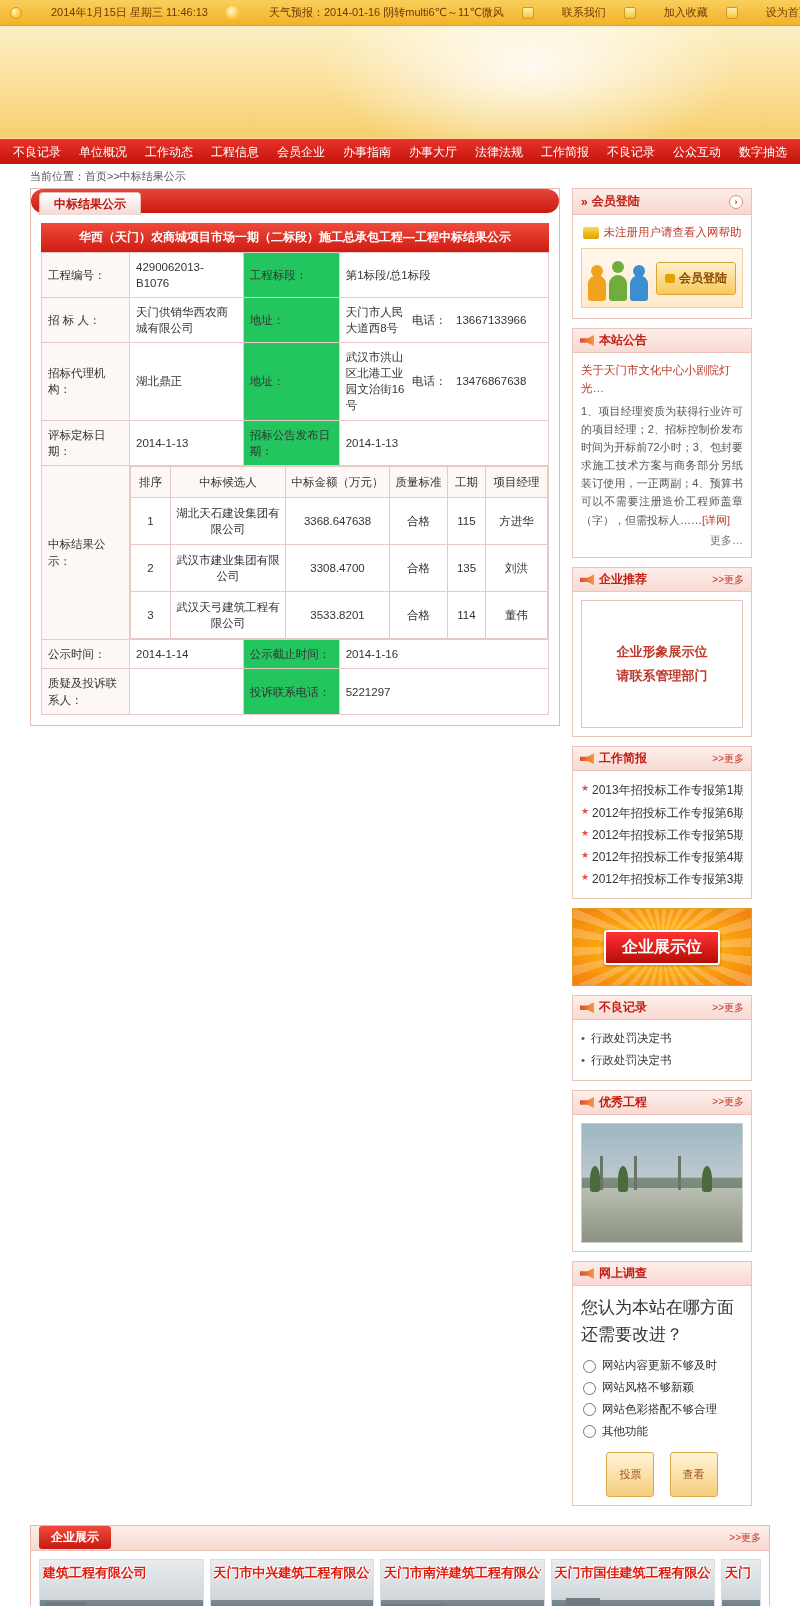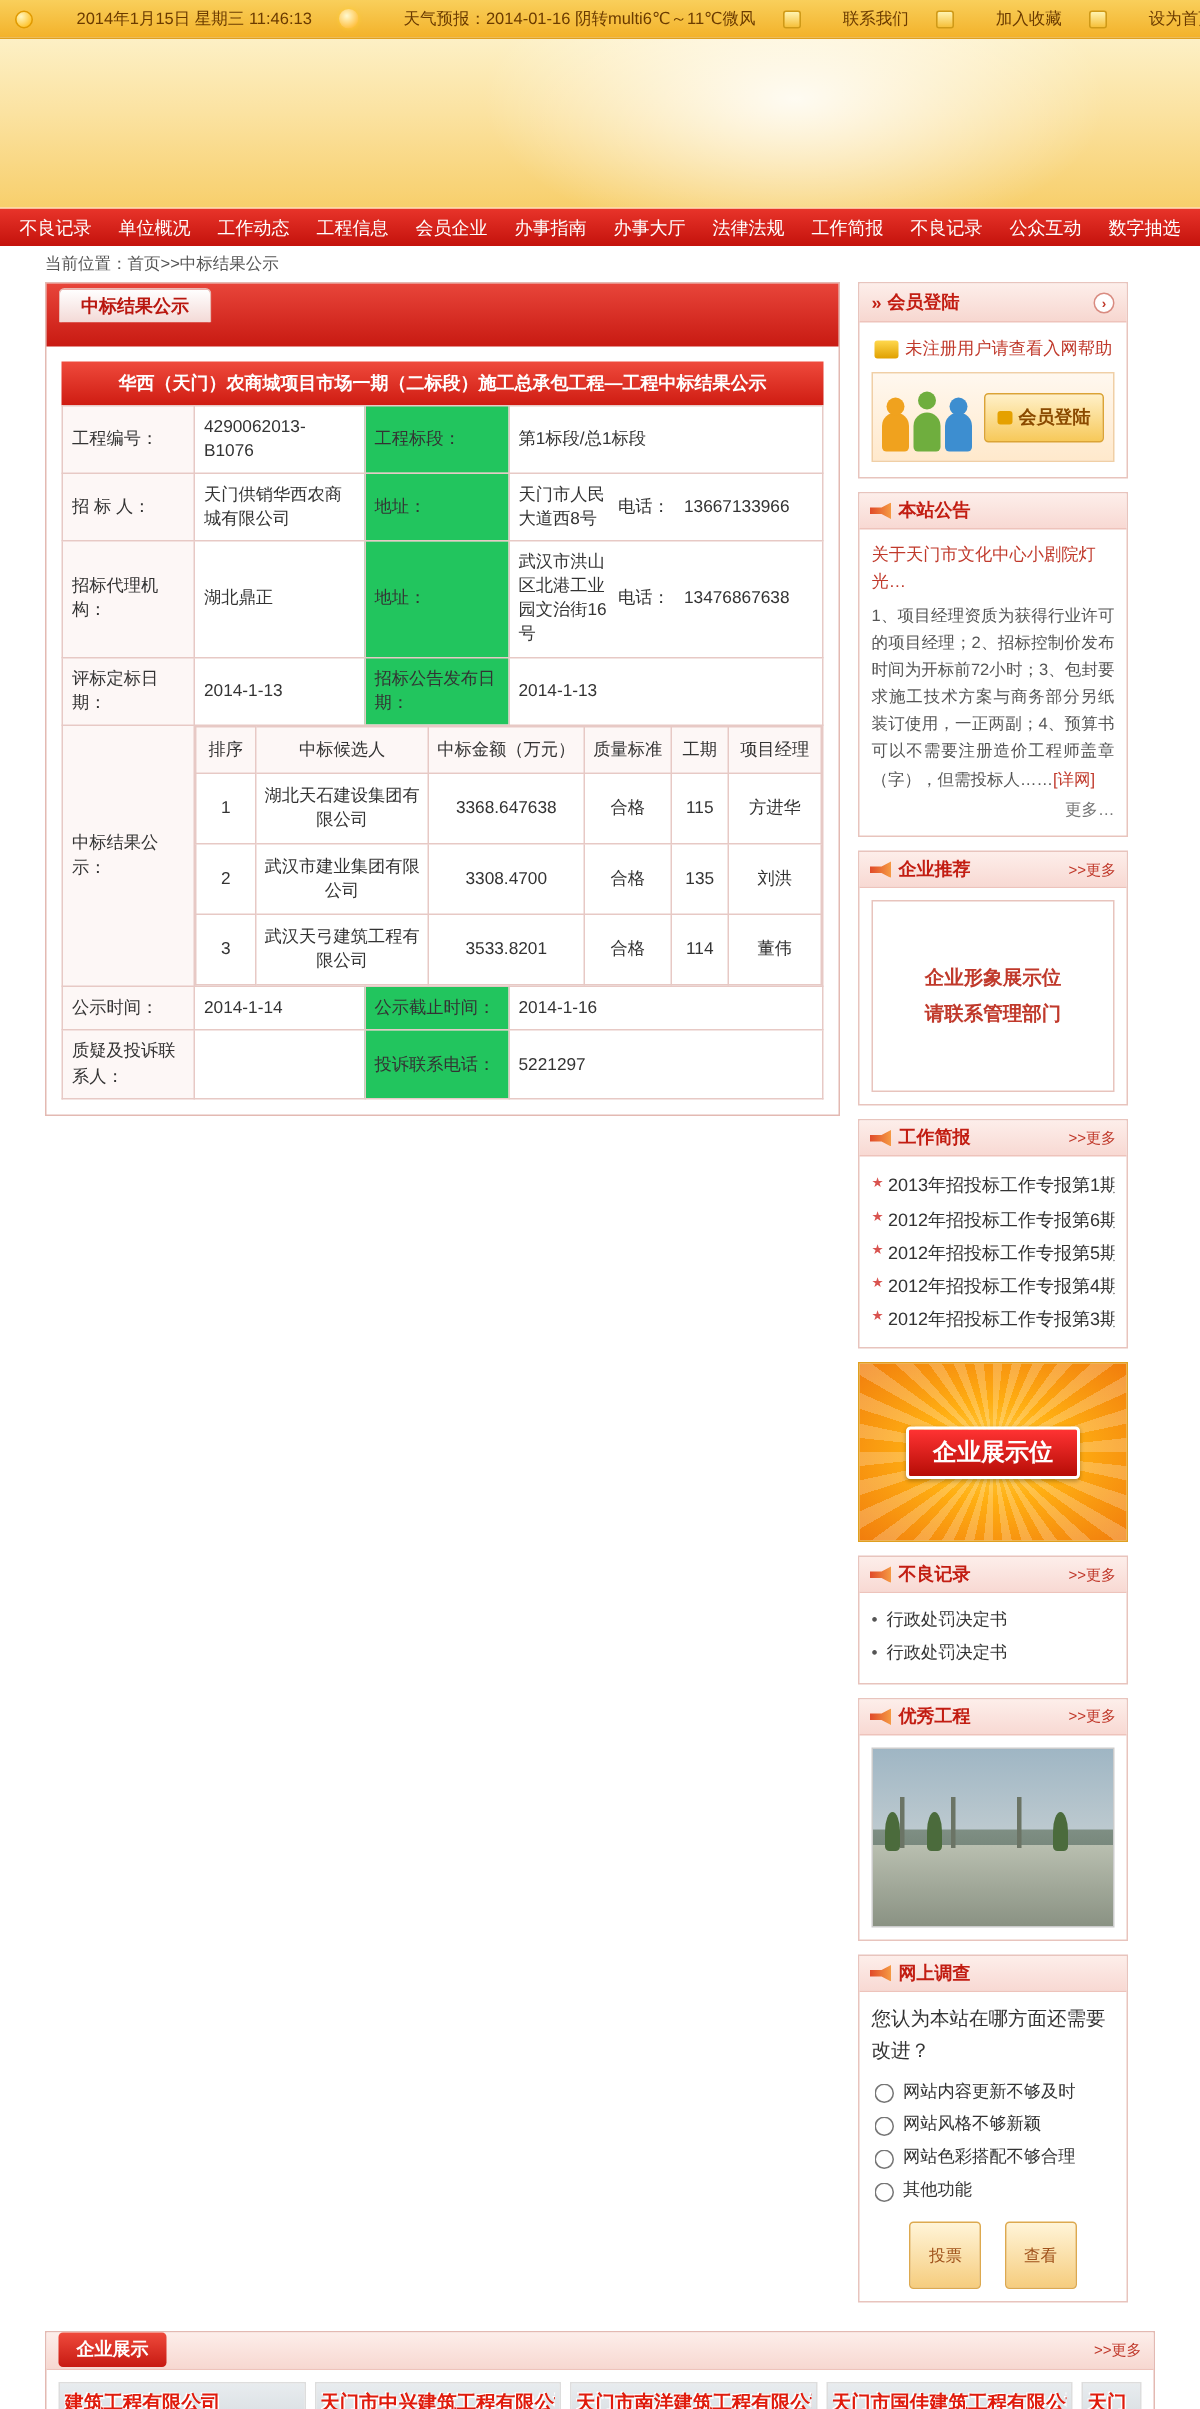--- a/index.html
+++ b/index.html
@@ -96,23 +96,24 @@
   .right { width: 180px; }
 
   .panel {
     border: 1px solid #e3b9b2;
     background: #fff;
     margin-bottom: 10px;
   }
 
   
   .card-head {
-    height: 42px;
+    height: 24px;
     background: linear-gradient(to bottom, #e8453a, #c81a12);
     position: relative;
+    border-radius: 12px;
   }
   .card-head .tabname {
     position: absolute; left: 8px; top: 3px;
     background: linear-gradient(to bottom,#fff,#f3d9d6);
     color: #b9170f;
     font-weight: bold;
     font-size: 12px;
     padding: 3px 14px 2px 14px;
     border-radius: 4px 4px 0 0;
     border: 1px solid #e9b8b2;
@@ -257,21 +258,21 @@
   }
   ul.dotlist { list-style: none; margin: 0; padding: 0; }
   ul.dotlist li {
     font-size: 11.5px; color: #333; line-height: 1.9; padding-left: 10px; position: relative;
   }
   ul.dotlist li:before {
     content: "\2022"; color: #555; position: absolute; left: 0;
   }
 
   .banner-ad {
-    height: 120px;
+    height: 78px;
     background: radial-gradient(ellipse at center, #ffd34d 0%, #ffae12 40%, #f17d0d 100%);
     display:flex; align-items:center; justify-content:center;
     border: 1px solid #e0a020;
     margin-bottom: 9px;
     position: relative;
     overflow: hidden;
   }
   .banner-ad .rays {
     position:absolute; inset:0;
     background: repeating-conic-gradient(from 0deg at 50% 50%, rgba(255,255,255,.22) 0deg 6deg, rgba(255,255,255,0) 6deg 12deg);
@@ -295,21 +296,21 @@
     background: linear-gradient(to bottom,#b9bfb0,#8a9283);
   }
   .photo .post {
     position:absolute; bottom:44%; width:3px; height:34px; background:#6b7465;
   }
   .photo .tree {
     position:absolute; bottom:42%; width:10px; height:26px; background:#4b6b3c; border-radius:50% 50% 3px 3px;
   }
 
   
-  .poll-q { font-size: 13px; color: #333; margin-bottom: 7px; }
+  .poll-q { font-size: 17px; color: #333; margin-bottom: 7px; }
   .poll-opt { font-size: 11.5px; color: #333; line-height: 1.9; display: flex; align-items: center; }
   .poll-opt input { margin: 0 6px 0 2px; }
   .poll-btns { text-align: center; margin-top: 9px; }
   .poll-btns button {
     font-size: 11px; color: #a0521b;
     background: linear-gradient(to bottom,#fff4d8,#f6cd7e);
     border: 1px solid #dda94f; border-radius: 3px;
     padding: 14px 12px; margin: 0 6px; cursor: pointer;
   }
 

